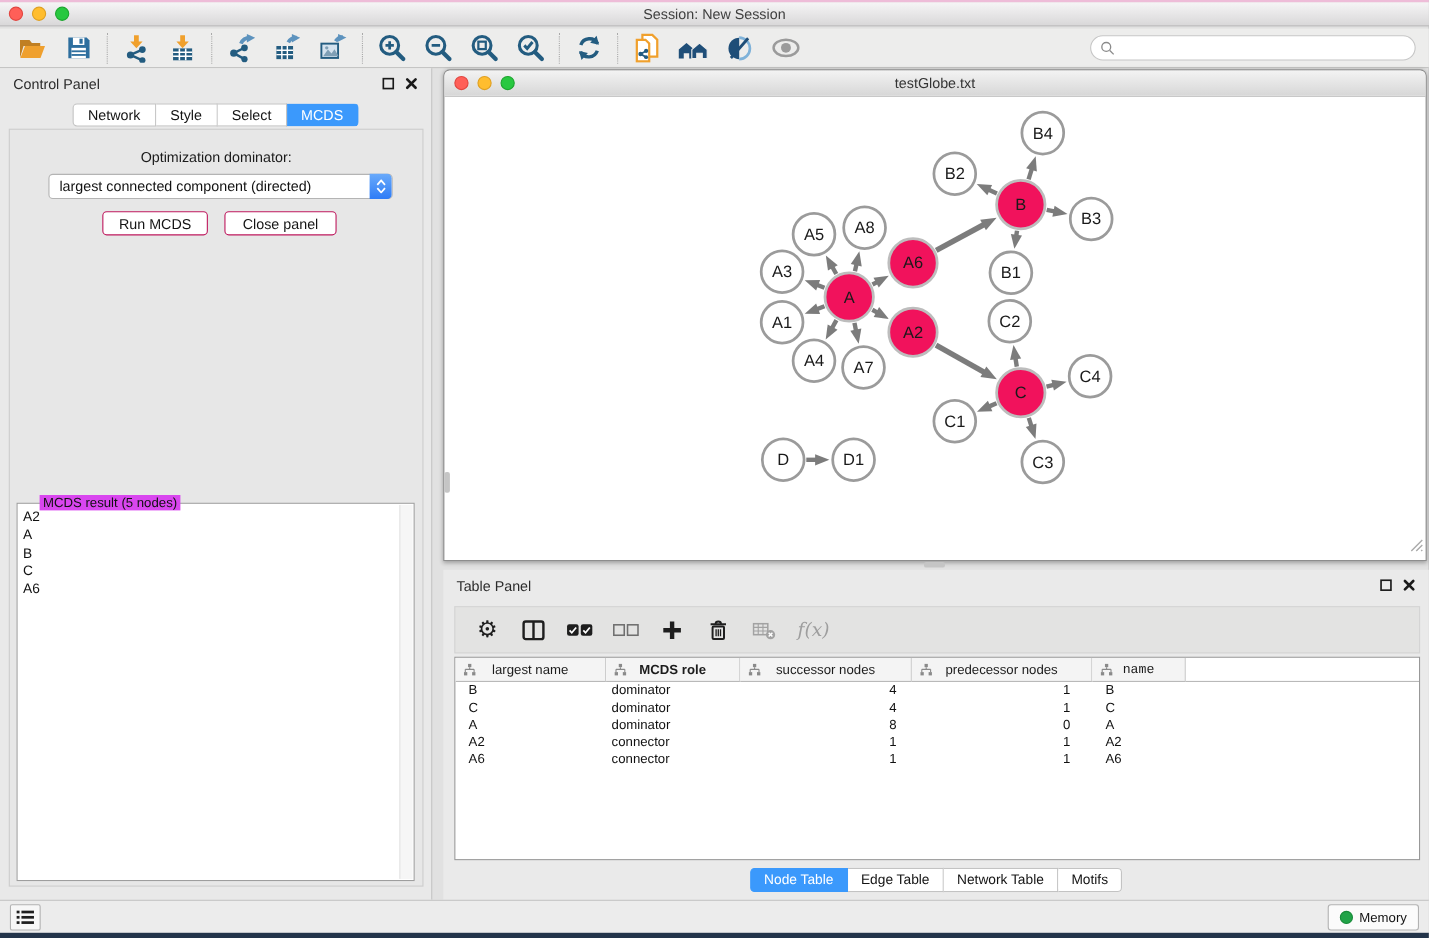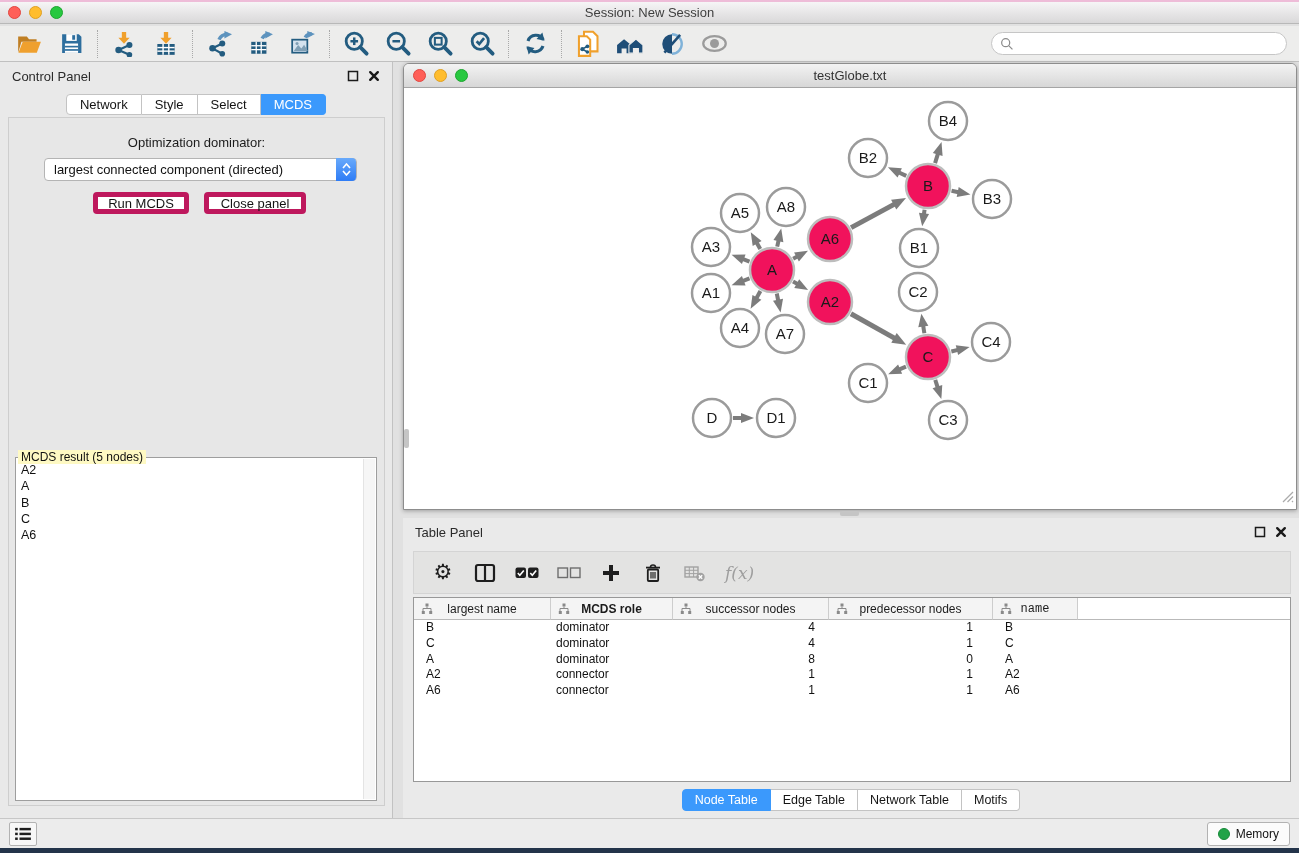--- a/index.html
+++ b/index.html
@@ -31,25 +31,25 @@
   .seg .stab{background:#fff;border:1px solid #c3c3c3;border-left:none;padding:2px 13px;font-size:13px;color:#141414;cursor:default;white-space:nowrap}
   .seg .stab:first-child{border-left:1px solid #c3c3c3;border-radius:4px 0 0 4px}
   .seg .stab:last-child{border-radius:0 4px 4px 0}
   .seg .stab.active{background:#3b99fc;border-color:#3b99fc;color:#fff}
   .cp-body{position:absolute;top:55px;left:8px;right:7px;bottom:12px;background:#e7e7e7;border:1px solid #cecece}
   .opt-label{text-align:center;margin-top:17px;font-size:13px;color:#1b1b1b}
   .dropdown{position:absolute;top:40px;left:35px;width:313px;height:23px;background:#fff;border:1px solid #b4b4b4;border-radius:4px;display:flex;align-items:center;font-size:13px;color:#111;padding-left:9px}
   .dd-stepper{position:absolute;right:0;top:-1px;width:20px;height:23px;border-radius:0 4px 4px 0;background:linear-gradient(#69aafb,#2e7cf6);display:flex;flex-direction:column;align-items:center;justify-content:center;gap:1px}
   .dd-stepper svg{display:block}
   .cp-buttons{position:absolute;top:74px;left:0;width:100%;height:22px}
-  .btn{position:absolute;height:22px;background:#fff;border:5px solid #be185d;border-radius:4px;font-size:13px;color:#141414;display:flex;align-items:center;justify-content:center;cursor:default}
+  .btn{position:absolute;height:22px;background:#fff;border:1px solid #be185d;border-radius:4px;font-size:13px;color:#141414;display:flex;align-items:center;justify-content:center;cursor:default}
   .btn.run{left:84px;width:96px}
   .btn.closep{left:195px;width:102px}
   .result-box{position:absolute;top:339px;left:6px;right:7px;height:344px;background:#fff;border:1px solid #9e9e9e}
-  .result-legend{position:absolute;top:-8px;left:2px;background:#fef9c3;padding:0 3px;font-size:12px;color:#111}
+  .result-legend{position:absolute;top:-8px;left:20px;background:#d946ef;padding:0 3px;font-size:12px;color:#111}
   .result-list{position:absolute;top:4px;left:5px;right:14px;bottom:2px;font-size:12.5px;color:#111;line-height:16.3px;overflow:hidden}
   .result-scroll{position:absolute;top:1px;right:1px;bottom:1px;width:12px;background:#f6f6f6;border-left:1px solid #e4e4e4}
 
   
   .net-window{position:absolute;left:403px;top:63px;width:894px;height:447px;background:#fff;border:1px solid #8d8d8d;border-radius:6px 6px 0 0;box-shadow:0 1px 4px rgba(0,0,0,.3)}
   .net-titlebar{position:relative;height:24px;background:linear-gradient(#f3f3f3,#d7d7d7);border-bottom:1px solid #a5a5a5;border-radius:5px 5px 0 0;display:flex;align-items:center;padding:0 9px}
   .net-title{position:absolute;left:0;right:0;text-align:center;font-size:13px;color:#333}
   .net-canvas{position:absolute;top:25px;left:1px;right:1px;bottom:1px;background:#fff;overflow:hidden}
   .resize-grip{position:absolute;right:1px;bottom:1px}
   .vgrip{position:absolute;left:0;top:365px;width:5px;height:19px;background:#c5c5c5;border-radius:2px}

